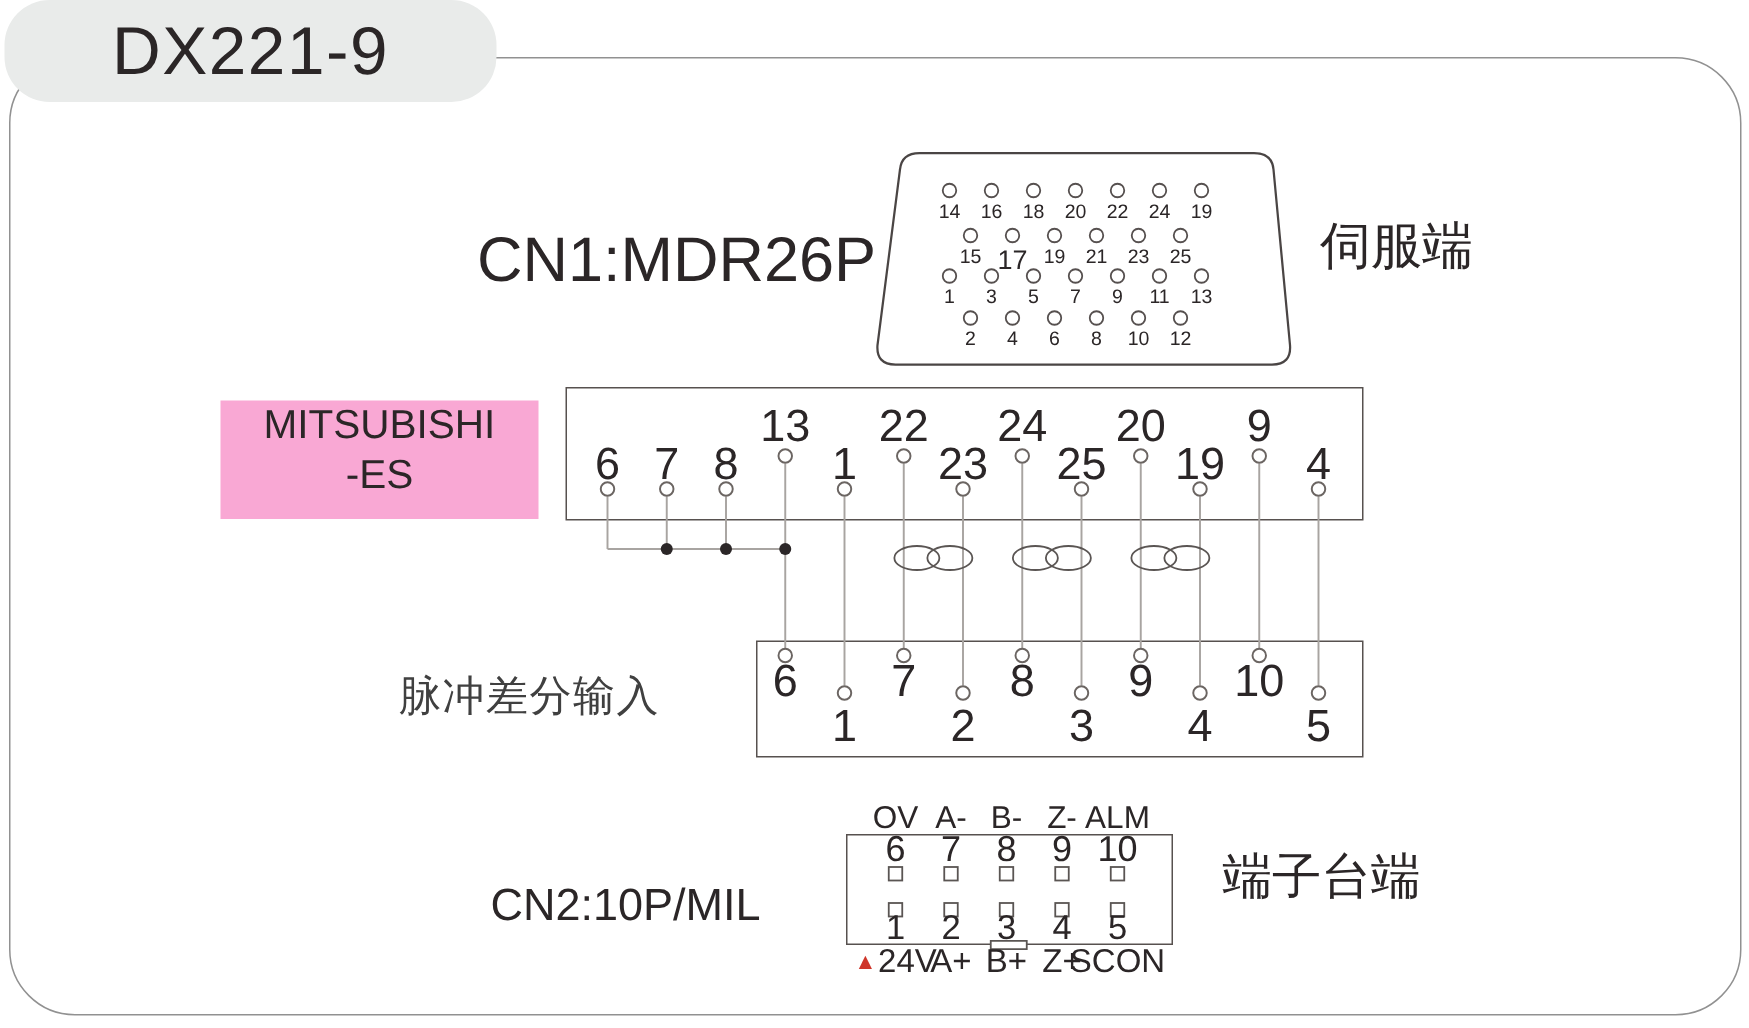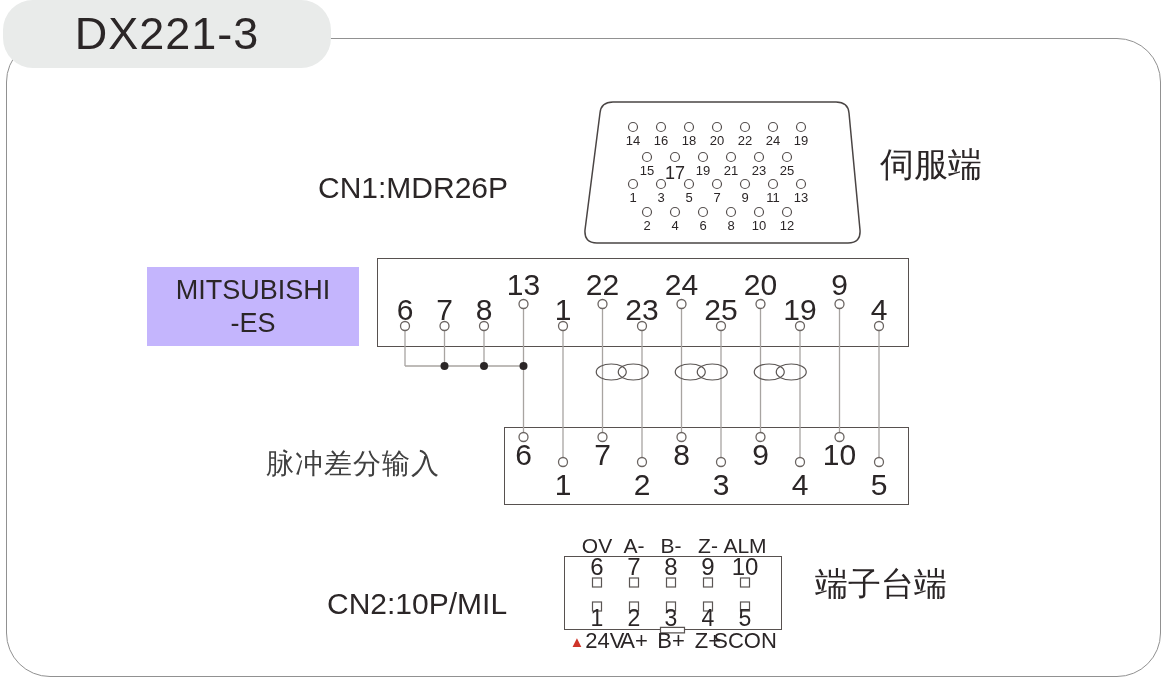--- a/index.html
+++ b/index.html
@@ -4,45 +4,45 @@
 <style>
   html,body{margin:0;padding:0;background:#fff;}
   body{width:1166px;height:685px;overflow:hidden;
        font-family:"Liberation Sans","DejaVu Sans",sans-serif;color:#2b2627;}
   #canvas{position:relative;width:1166px;height:685px;background:#fff;}
   .outer{position:absolute;left:6px;top:38px;width:1153px;height:637px;
          border:1.5px solid #919191;border-radius:44px;z-index:1;}
   .pill{position:absolute;left:3px;top:0;width:328px;height:68px;background:#e9ebea;
         border-radius:30px;z-index:2;display:flex;align-items:center;justify-content:center;}
   .pill span{font-size:45px;color:#2b2627;letter-spacing:1px;}
-  .panel{position:absolute;left:147px;top:267px;width:212px;height:79px;background:#c4b5fd;
-         z-index:2;display:flex;flex-direction:column;align-items:center;justify-content:center;
+  .panel{position:absolute;left:147px;top:267px;width:212px;height:79px;background:#f9a8d4;
+         z-index:2;display:flex;flex-direction:column;align-items:center;justify-content:flex-start;
          font-size:27px;line-height:33px;}
   .box{position:absolute;border:1.4px solid #57514f;background:transparent;z-index:2;}
   .topbox{left:377px;top:258px;width:530px;height:87px;}
   .botbox{left:504px;top:427px;width:403px;height:76px;}
   .cn2box{left:564px;top:556px;width:216px;height:72px;}
   #wires{position:absolute;left:0;top:0;z-index:3;}
   #labels{position:absolute;left:0;top:0;width:1166px;height:685px;z-index:4;pointer-events:none;}
   .txt{position:absolute;white-space:nowrap;line-height:1;z-index:4;}
-  .cn1label{left:318px;top:173px;font-size:30px;}
+  .cn1label{left:318px;top:152px;font-size:42px;}
   .servo{left:880px;top:147px;font-size:34px;}
   .red{left:266px;top:450px;font-size:28px;color:#404040;letter-spacing:1px;}
   .cn2label{left:327px;top:589px;font-size:30px;}
   .terminal{left:815px;top:567px;font-size:33px;}
   .gen{position:absolute;white-space:nowrap;line-height:1;transform:translateX(-50%);}
   .cn2sig{display:flex;align-items:center;gap:1px;}
 </style>
 </head>
 <body>
 
 <div id="canvas">
   <div class="outer"></div>
   <div class="pill">
-    <span>DX221-3</span>
+    <span>DX221-9</span>
   </div>
   <div class="panel">
     <div>MITSUBISHI</div>
     <div>-ES</div>
   </div>
 
   <div class="txt cn1label">CN1:MDR26P</div>
   <div class="txt servo">伺服端</div>
   <div class="txt red">脉冲差分输入</div>
   <div class="txt cn2label">CN2:10P/MIL</div>

